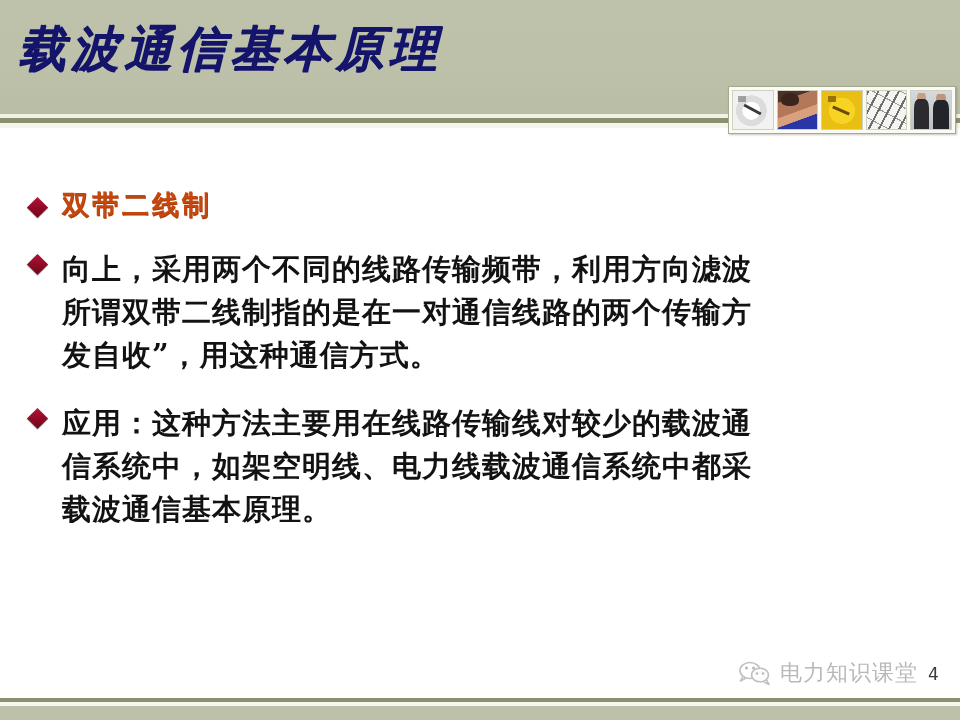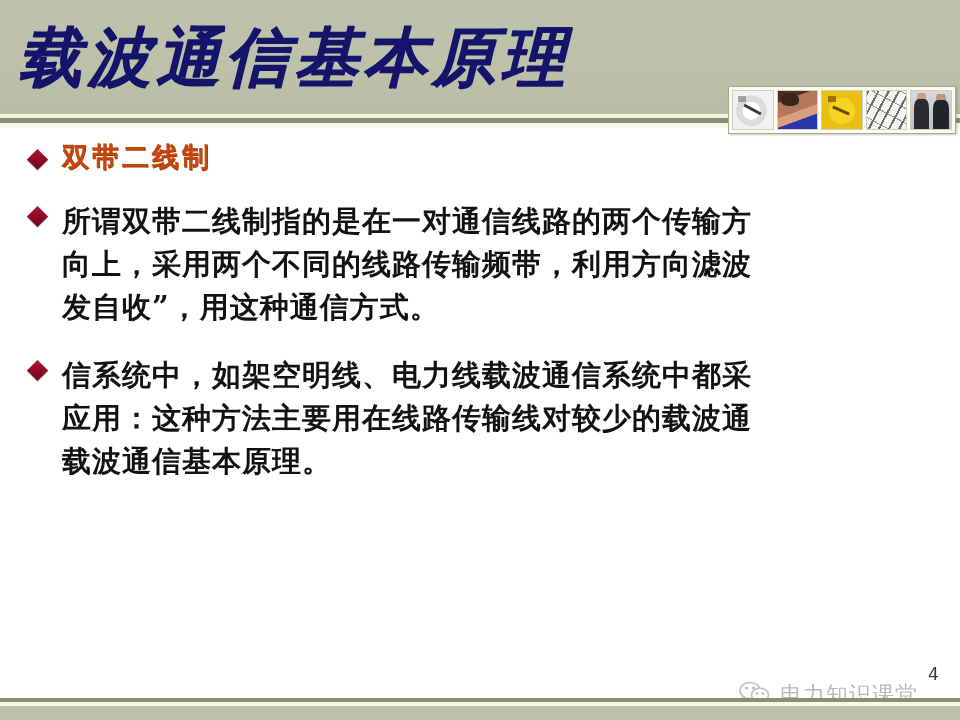--- a/index.html
+++ b/index.html
@@ -58,21 +58,21 @@
     width: 960px;
     height: 5px;
     background: #f6f6ec;
   }
 
   .slide-title {
     position: absolute;
     left: 18px;
     top: 22px;
     font-family: "DejaVu Serif", "Liberation Serif", serif;
-    font-size: 64px;
+    font-size: 48px;
     font-weight: bold;
     font-style: italic;
     letter-spacing: 5px;
     color: #14146b;
     white-space: nowrap;
     line-height: 1.1;
     text-shadow: 0.5px 0.5px 0 #14146b;
   }
 
   
@@ -223,20 +223,21 @@
   .diamond.sub { top: 12px; }
 
   .heading-text {
     font-family: "DejaVu Serif", "Liberation Serif", serif;
     font-size: 27px;
     font-weight: bold;
     color: #c4470d;
     letter-spacing: 3px;
     line-height: 1.25;
     text-shadow: 0.5px 0.5px 0 #a83a09;
+    margin-top: 48px;
   }
 
   .para-text {
     font-family: "DejaVu Serif", "Liberation Serif", serif;
     font-size: 29px;
     font-weight: bold;
     color: #121212;
     line-height: 1.48;
     letter-spacing: 1px;
     text-align: justify;
@@ -248,23 +249,23 @@
   }
 
   .block-gap { height: 20px; }
 
   
   .footer-wm {
     position: absolute;
     left: 738px;
     top: 658px;
     display: flex;
+    align-items: center;
     gap: 8px;
     opacity: 0.62;
-    margin-top: 22px;
   }
   .wechat-icon {
     width: 34px;
     height: 26px;
     position: relative;
   }
   .wm-text {
     font-family: "DejaVu Sans", "Liberation Sans", sans-serif;
     font-size: 22px;
     color: #8e8e8e;
@@ -330,33 +331,33 @@
     <div class="bullet-row">
       <span class="diamond sub"></span>
       <div class="heading-text">双带二线制</div>
     </div>
 
     <div class="block-gap"></div>
 
     <div class="bullet-row">
       <span class="diamond"></span>
       <div class="para-text">
+        <span class="line">向上，采用两个不同的线路传输频带，利用方向滤波</span>
         <span class="line">所谓双带二线制指的是在一对通信线路的两个传输方</span>
-        <span class="line">向上，采用两个不同的线路传输频带，利用方向滤波</span>
         <span class="line">发自收”，用这种通信方式。</span>
       </div>
     </div>
 
     <div class="block-gap"></div>
 
     <div class="bullet-row">
       <span class="diamond"></span>
       <div class="para-text">
+        <span class="line">应用：这种方法主要用在线路传输线对较少的载波通</span>
         <span class="line">信系统中，如架空明线、电力线载波通信系统中都采</span>
-        <span class="line">应用：这种方法主要用在线路传输线对较少的载波通</span>
         <span class="line">载波通信基本原理。</span>
       </div>
     </div>
 
   </div>
 
   <div class="footer-wm">
     <span class="wechat-icon">
       <svg width="34" height="26" viewBox="0 0 34 26" xmlns="http://www.w3.org/2000/svg">
         <ellipse cx="12" cy="10.5" rx="10" ry="8" fill="none" stroke="#9a9a9a" stroke-width="1.6"></ellipse>

